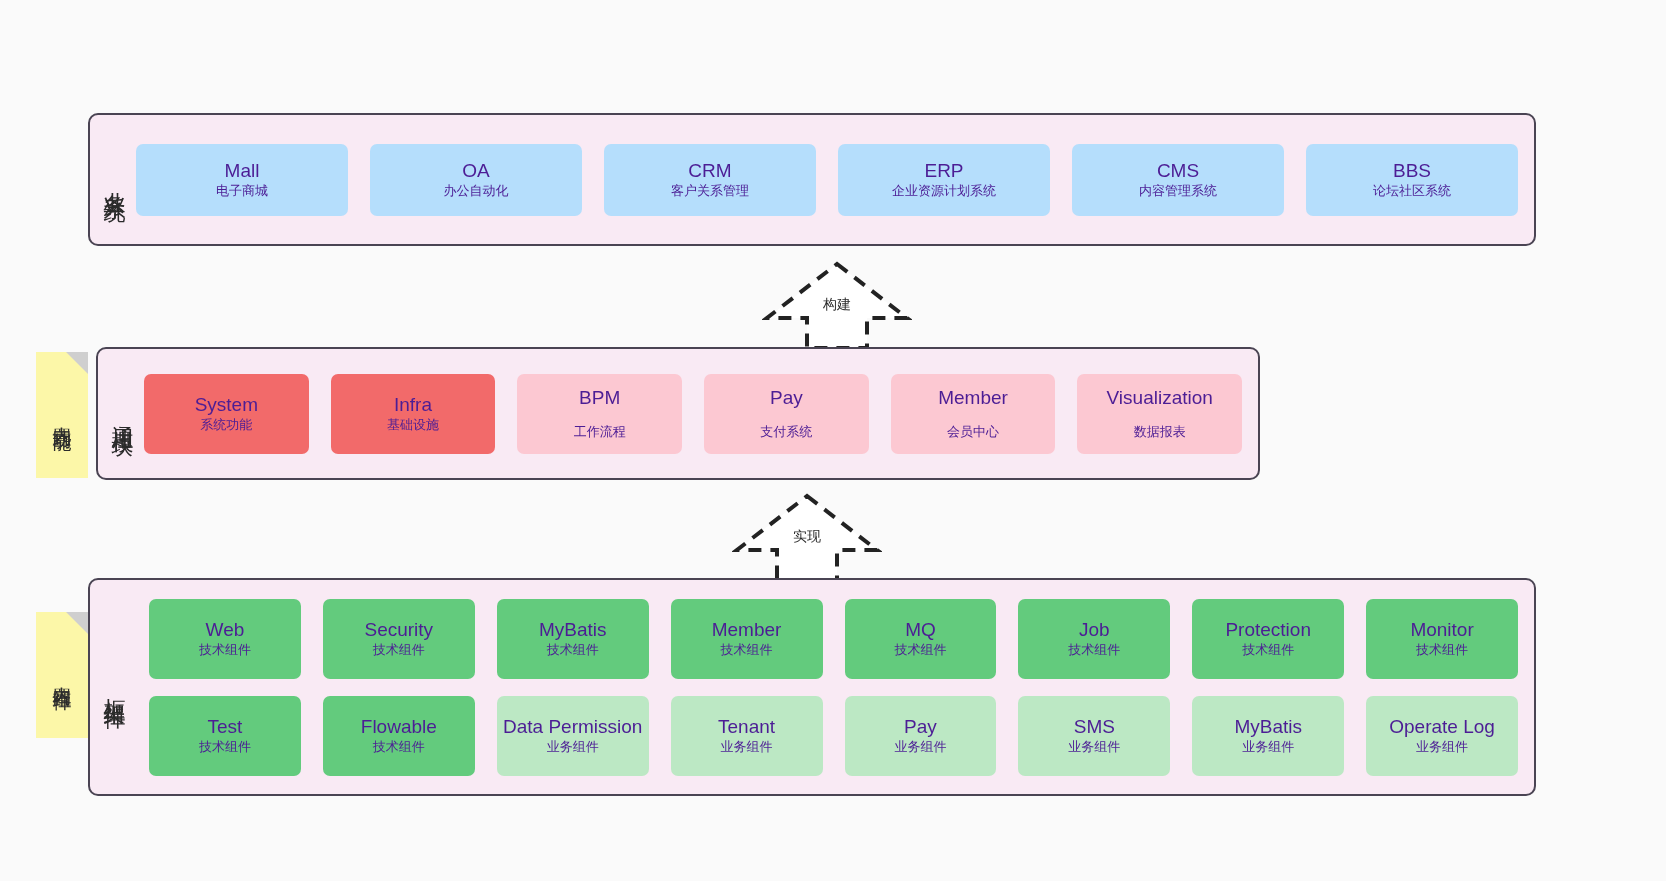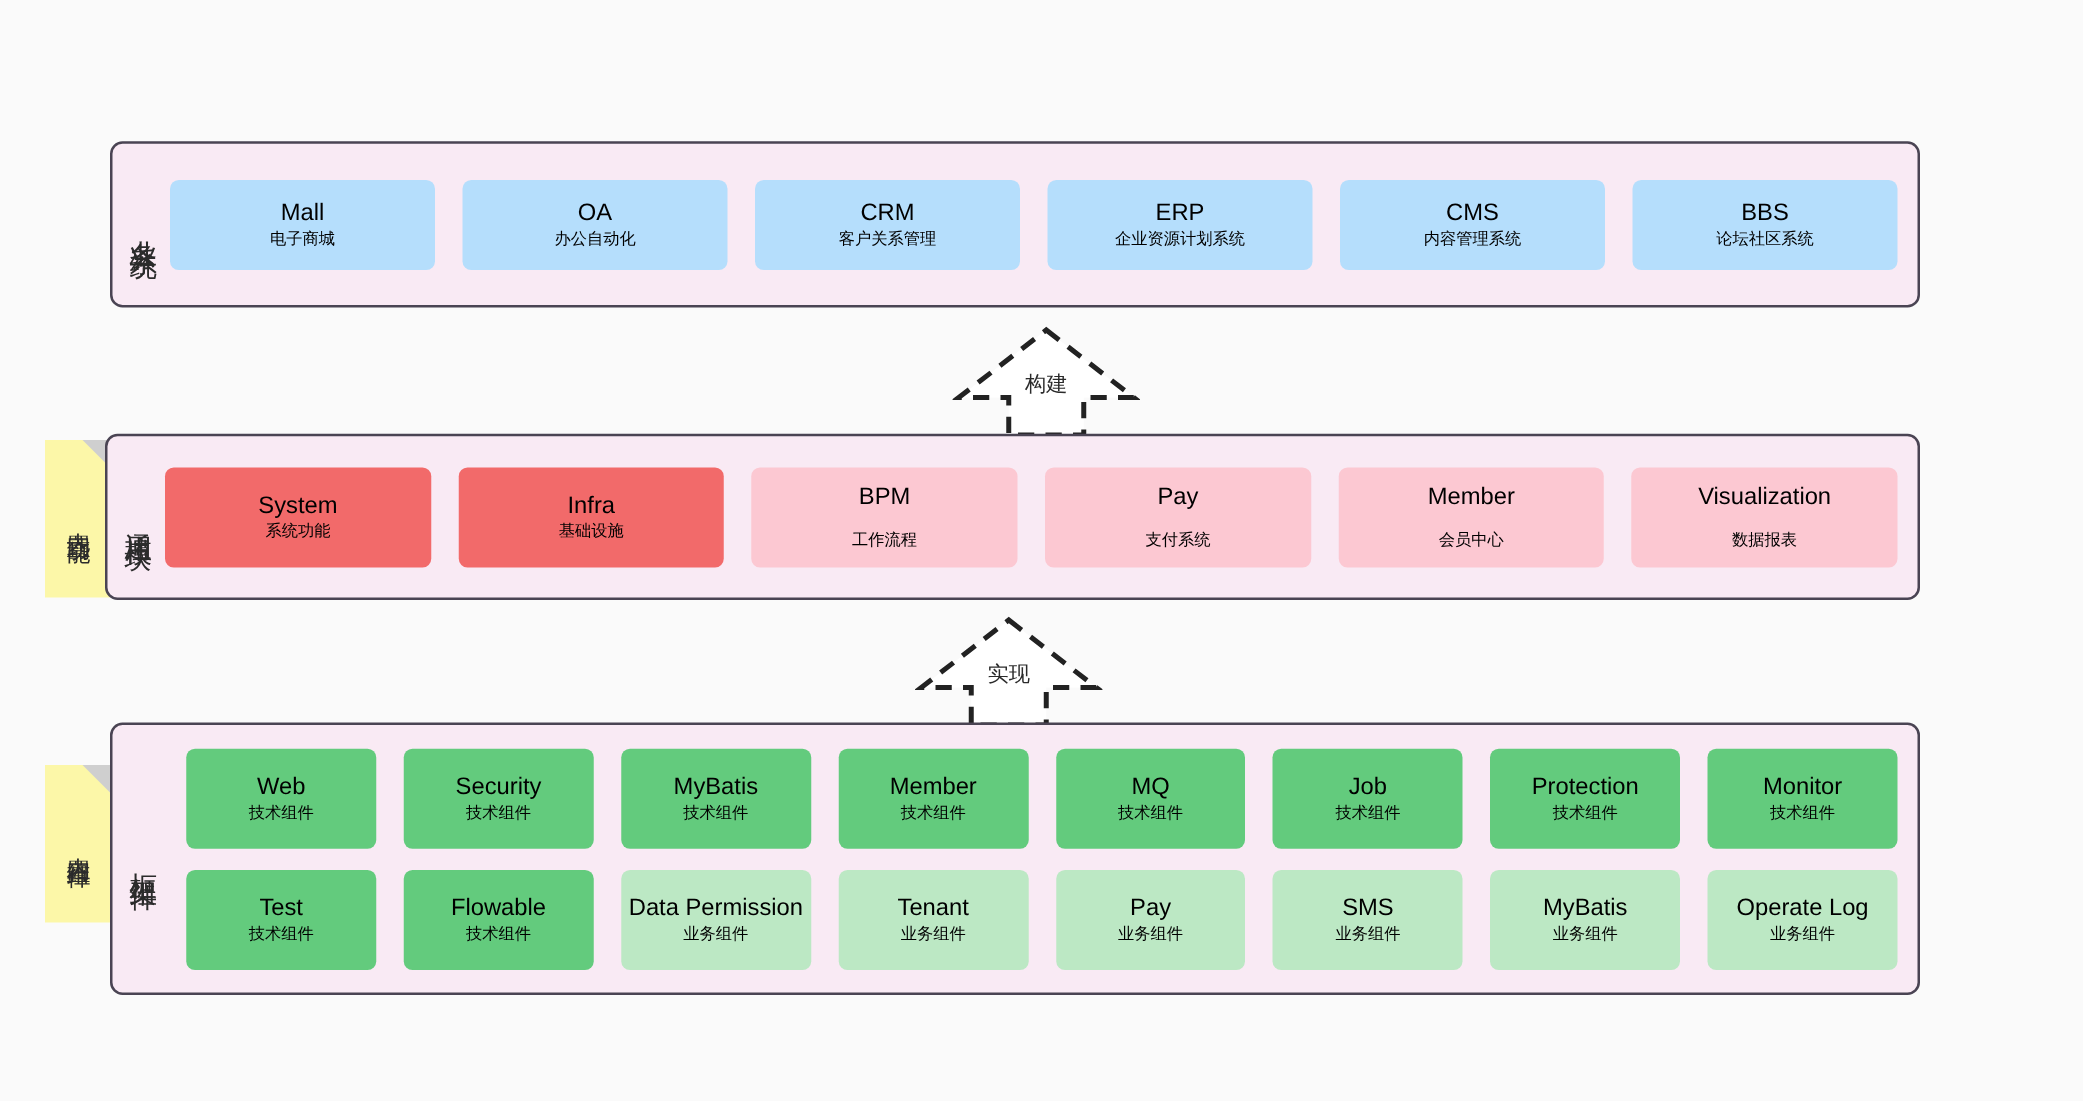--- a/index.html
+++ b/index.html
@@ -57,32 +57,32 @@
     align-items: stretch;
   }
   .cell {
     flex: 1 1 0;
     border-radius: 7px;
     display: flex;
     flex-direction: column;
     align-items: center;
     justify-content: center;
     text-align: center;
-    color: #000000;
+    color: #4c1d95;
     line-height: 1.28;
     padding: 4px 6px;
     box-sizing: border-box;
   }
   .cell .en { font-size: 19px; }
   .cell .cn { font-size: 13px; }
 
   
   #layer-business { left: 88px; top: 113px; width: 1448px; height: 133px; }
   #layer-business .row { height: 72px; }
-  #layer-common   { left: 84px; top: 347px; width: 1452px; height: 133px; align-items: center; }
+  #layer-common   { left: 96px; top: 347px; width: 1164px; height: 133px; align-items: center; }
   #layer-common .row { height: 80px; }
   #layer-framework{ left: 88px; top: 578px; width: 1448px; height: 218px; }
   #layer-framework .row { height: 80px; padding-left: 13px; }
   #layer-framework .layer-body { gap: 17px; }
 
   
   .c-blue        { background: #b5defc; }
   .c-red         { background: #f26a6a; }
   .c-pink        { background: #fcc8d2; gap: 14px; }
   .c-green-dark  { background: #63cb7d; }
@@ -121,21 +121,21 @@
     position: absolute;
     width: 150px;
     height: 92px;
   }
   .uml-arrow svg { display: block; }
   .uml-label {
     position: absolute;
     left: 50%;
     transform: translateX(-50%);
     top: 36px;
-    font-size: 17px;
+    font-size: 14px;
     color: #2b2b2b;
     background: transparent;
     white-space: nowrap;
   }
   #arrow-build   { left: 762px; top: 260px; }
   #arrow-realize { left: 732px; top: 492px; }
 </style>
 </head>
 <body>
 

